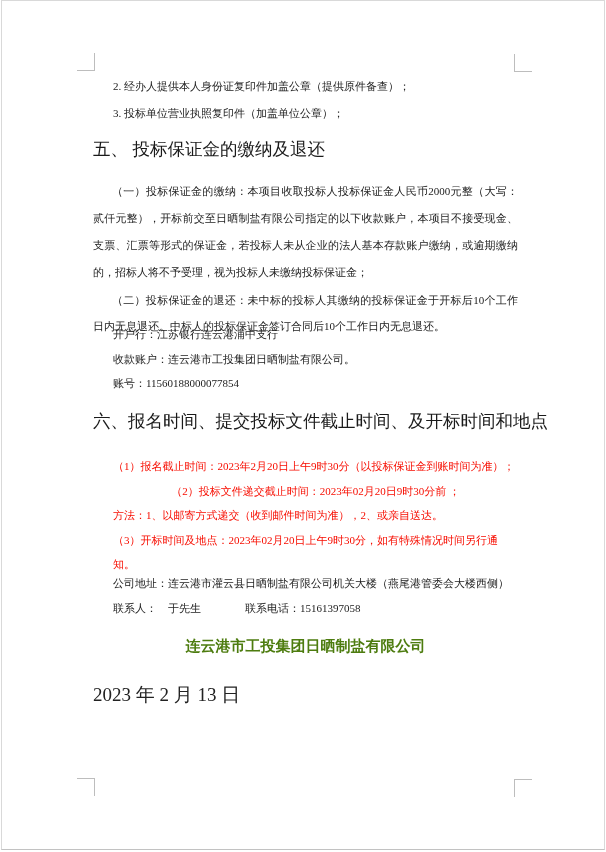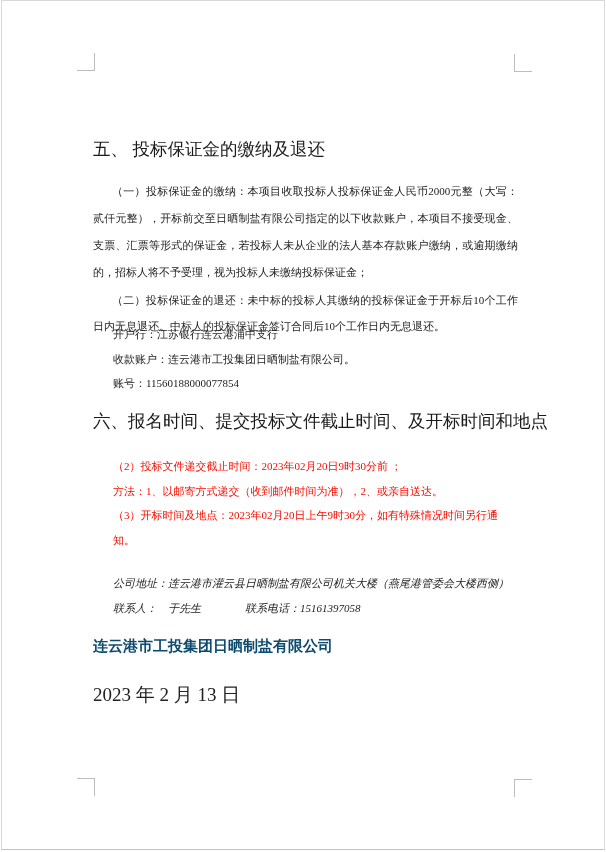--- a/index.html
+++ b/index.html
@@ -27,57 +27,61 @@
   .mark-tr { left: 512px; top: 53px; border-left: 1px solid #bdbdbd;  border-bottom: 1px solid #bdbdbd; }
   .mark-bl { left: 75px; top: 777px; border-right: 1px solid #bdbdbd; border-top: 1px solid #bdbdbd; }
   .mark-br { left: 512px; top: 778px; border-left: 1px solid #bdbdbd;  border-top: 1px solid #bdbdbd; }
 
   .blk { position: absolute; left: 91px; width: 425px; color: #222222; }
 
   .body { font-size: 11px; }
   .lh27 { line-height: 27px; }
   .lh26 { line-height: 26px; }
   .lh245 { line-height: 24.5px; }
-  .lh25 { line-height: 25px; font-style: italic; }
+  .lh25 { line-height: 25px; }
   .ind { padding-left: 20px; }
   .para {
     text-indent: 19px;
     text-align: justify;
     text-justify: inter-ideograph;
   }
   .h-title {
     font-size: 17.5px;
     font-weight: normal;
     line-height: 21px;
     white-space: nowrap;
     color: #1a1a1a;
   }
   .sig-company {
     font-size: 15px;
     font-weight: bold;
-    text-align: left;
-    color: #0c4a6e;
+    text-align: center;
+    color: #4d7c0f;
   }
   .sig-date {
     font-size: 19px;
     text-align: left;
     color: #222222;
   }
   p { margin: 0; }
 </style>
 </head>
 <body>
 
 <div class="page">
 
   <div class="mark mark-tl"></div>
   <div class="mark mark-tr"></div>
   <div class="mark mark-bl"></div>
   <div class="mark mark-br"></div>
 
+  <div class="blk body lh27" style="top:72px;">
+    <p class="ind">2. 经办人提供本人身份证复印件加盖公章（提供原件备查）；</p>
+    <p class="ind">3. 投标单位营业执照复印件（加盖单位公章）；</p>
+  </div>
 
   <div class="blk" style="top:138px;">
     <h2 class="h-title" style="margin:0;">五、 投标保证金的缴纳及退还</h2>
   </div>
 
   <div class="blk body lh27" style="top:177px;">
     <p class="para">（一）投标保证金的缴纳：本项目收取投标人投标保证金人民币2000元整（大写：贰仟元整），开标前交至日晒制盐有限公司指定的以下收款账户，本项目不接受现金、支票、汇票等形式的保证金，若投标人未从企业的法人基本存款账户缴纳，或逾期缴纳的，招标人将不予受理，视为投标人未缴纳投标保证金；</p>
   </div>
 
   <div class="blk body lh26" style="top:286px;">
@@ -88,21 +92,22 @@
     <p class="ind">开户行：江苏银行连云港浦中支行</p>
     <p class="ind">收款账户：连云港市工投集团日晒制盐有限公司。</p>
     <p class="ind">账号：11560188000077854</p>
   </div>
 
   <div class="blk" style="top:410px; width:470px;">
     <h2 class="h-title" style="margin:0;">六、报名时间、提交投标文件截止时间、及开标时间和地点</h2>
   </div>
 
   <div class="blk body lh245" style="top:453px;">
-    <p class="ind red" style="color: rgb(247, 13, 0);">（2）投标文件递交截止时间：2023年02月20日9时30分前 ；</p>
+    <p class="ind red" style="color: rgb(247, 13, 0);">（1）报名截止时间：2023年2月20日上午9时30分（以投标保证金到账时间为准）；</p>
+    <p class="ind red" style="color: rgb(247, 13, 0); text-align: center;">（2）投标文件递交截止时间：2023年02月20日9时30分前 ；</p>
     <p class="ind red" style="color: rgb(247, 13, 0);">方法：1、以邮寄方式递交（收到邮件时间为准），2、或亲自送达。</p>
     <p class="ind red" style="color: rgb(247, 13, 0);">（3）开标时间及地点：2023年02月20日上午9时30分，如有特殊情况时间另行通知。</p>
   </div>
 
   <div class="blk body lh25" style="top:570px;">
     <p class="ind">公司地址：连云港市灌云县日晒制盐有限公司机关大楼（燕尾港管委会大楼西侧）</p>
     <p class="ind">联系人：　于先生　　　　联系电话：15161397058</p>
   </div>
 
   <div class="blk sig-company" style="top:636px;">

